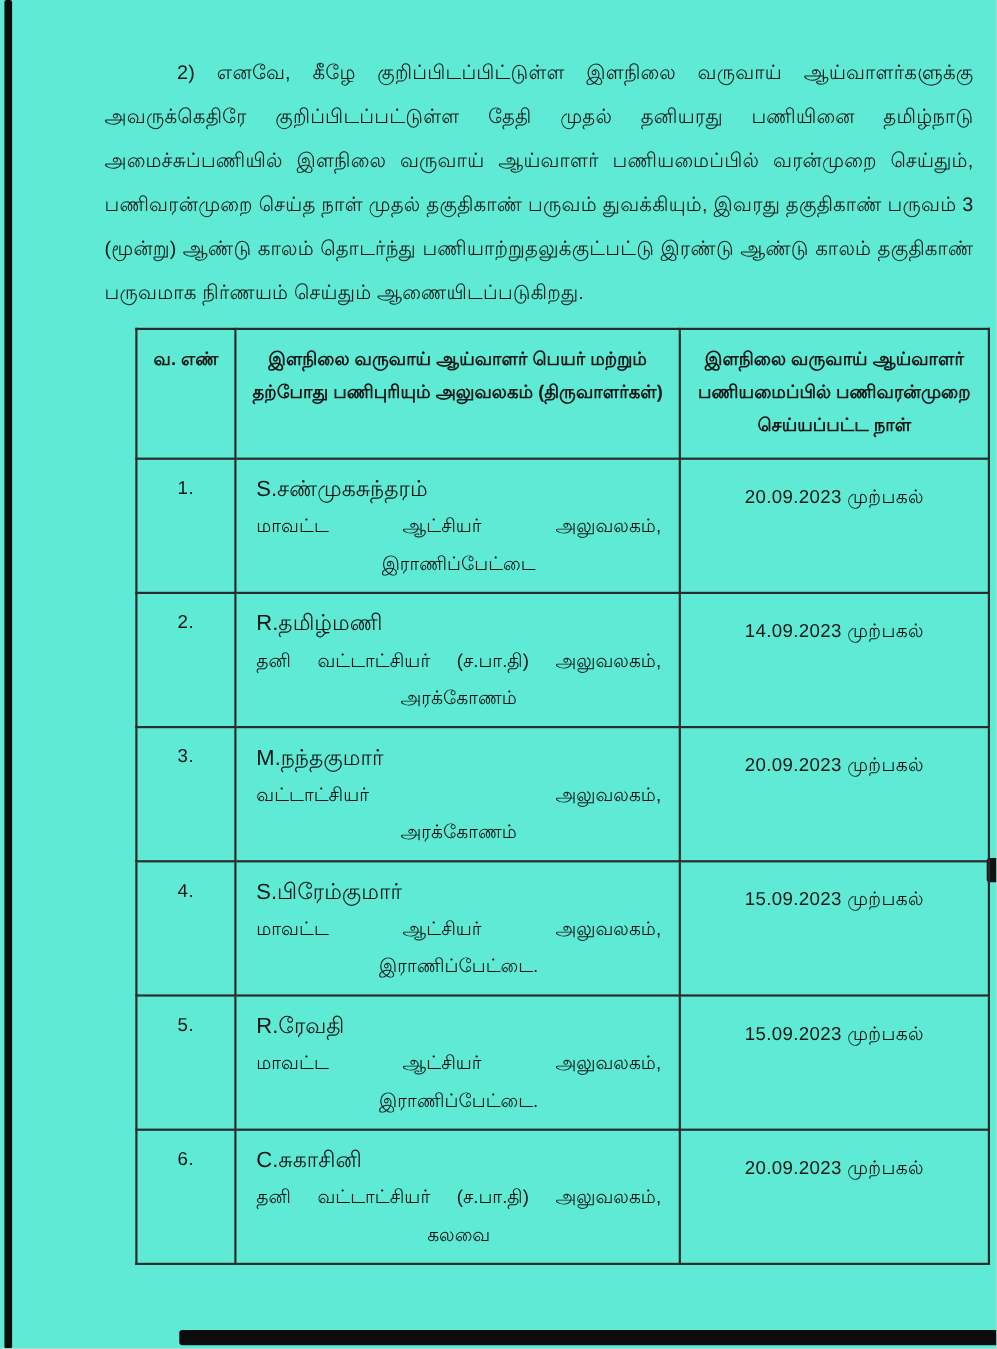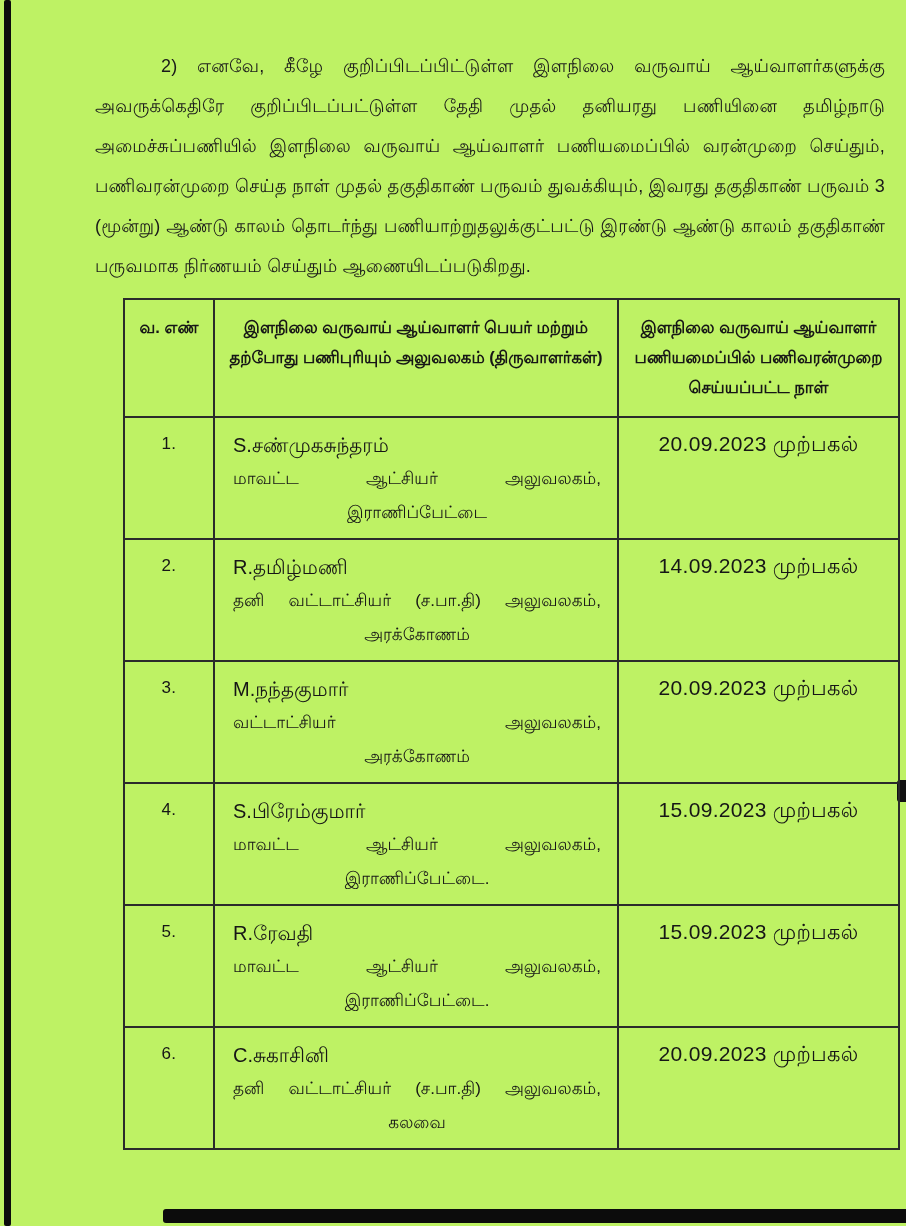--- a/index.html
+++ b/index.html
@@ -4,21 +4,21 @@
 <style>
   * { margin: 0; padding: 0; box-sizing: border-box; }
   html, body { background: #d9d9d9; }
   body { font-family: "Liberation Sans", sans-serif; }
 
   .page {
     position: relative;
     width: 906px;
     height: 1226px;
     margin: 0 auto;
-    background: #bef264;
+    background: #5eead4;
     color: #1c1c1c;
     overflow: hidden;
   }
 
   
   .scan-edge-left {
     position: absolute;
     left: 4px; top: 0; bottom: 0;
     width: 7px;
     background: #0c0c0c;
@@ -93,22 +93,22 @@
     font-size: 20px;
   }
   .office-line { text-align: center; }
   .office-line:not(:last-child) {
     text-align: justify;
     text-align-last: justify;
     -moz-text-align-last: justify;
   }
   .cell-date {
     text-align: center;
-    font-size: 21px;
-    padding-top: 14px;
+    font-size: 17px;
+    padding-top: 24px;
     letter-spacing: 0.3px;
   }
 </style>
 </head>
 <body>
 
 <div class="page">
 
   <div class="scan-edge-left"></div>
   <div class="scan-strip-bottom"></div>

